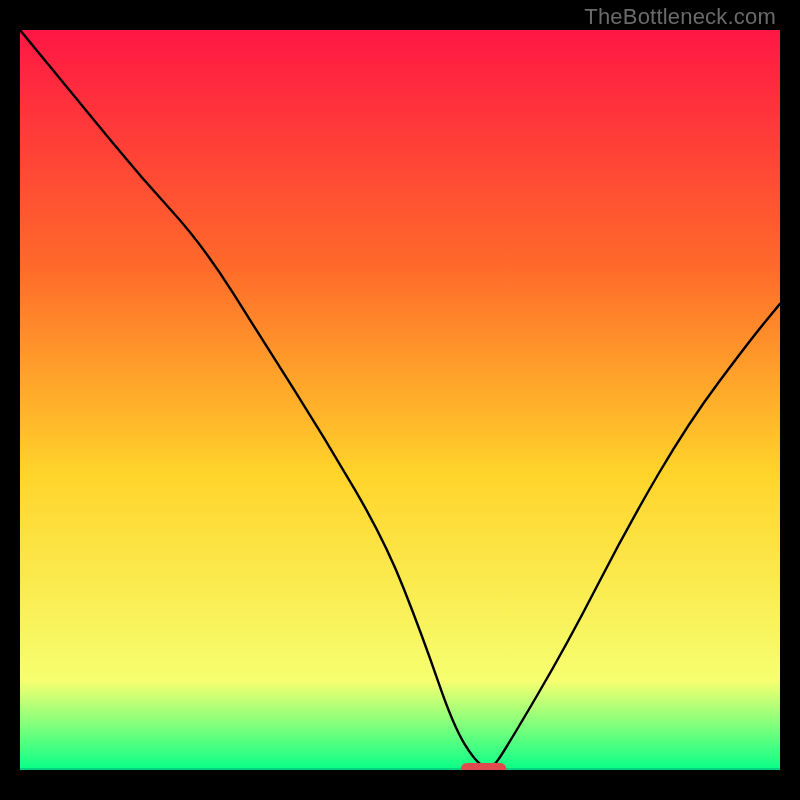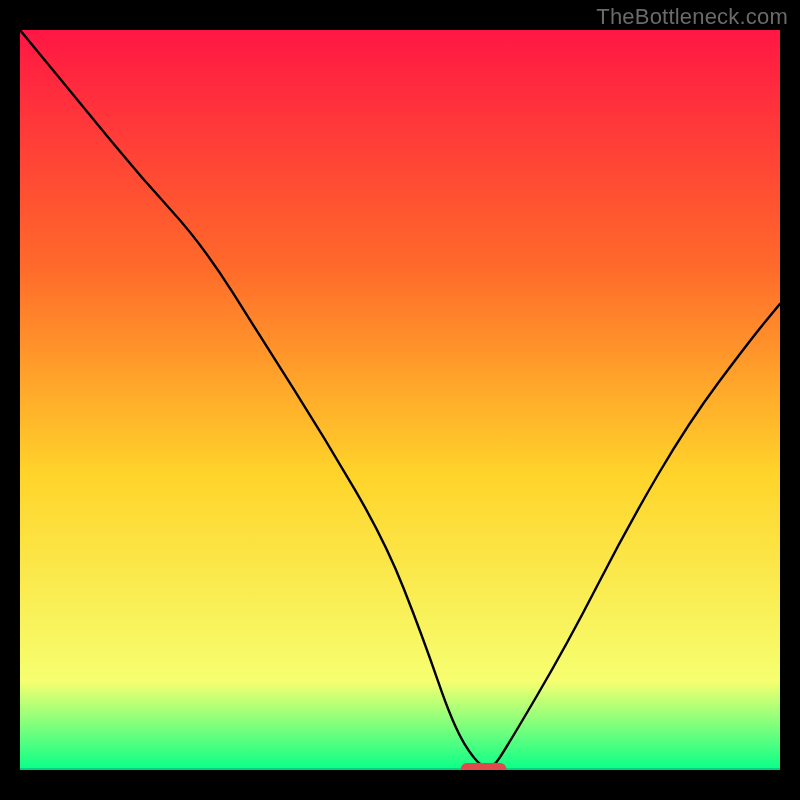--- a/index.html
+++ b/index.html
@@ -7,21 +7,21 @@
   width: 800px;
   height: 800px;
   background: #000;
   position: relative;
   font-family: Arial, Helvetica, sans-serif;
   overflow: hidden;
 }
 .watermark {
   position: absolute;
   top: 4px;
-  right: 12px;
+  right: 24px;
   color: #6a6a6a;
   font-size: 22px;
   letter-spacing: 0.2px;
   user-select: none;
 }
 .plot-area {
   position: absolute;
   left: 20px;
   top: 30px;
   width: 760px;

